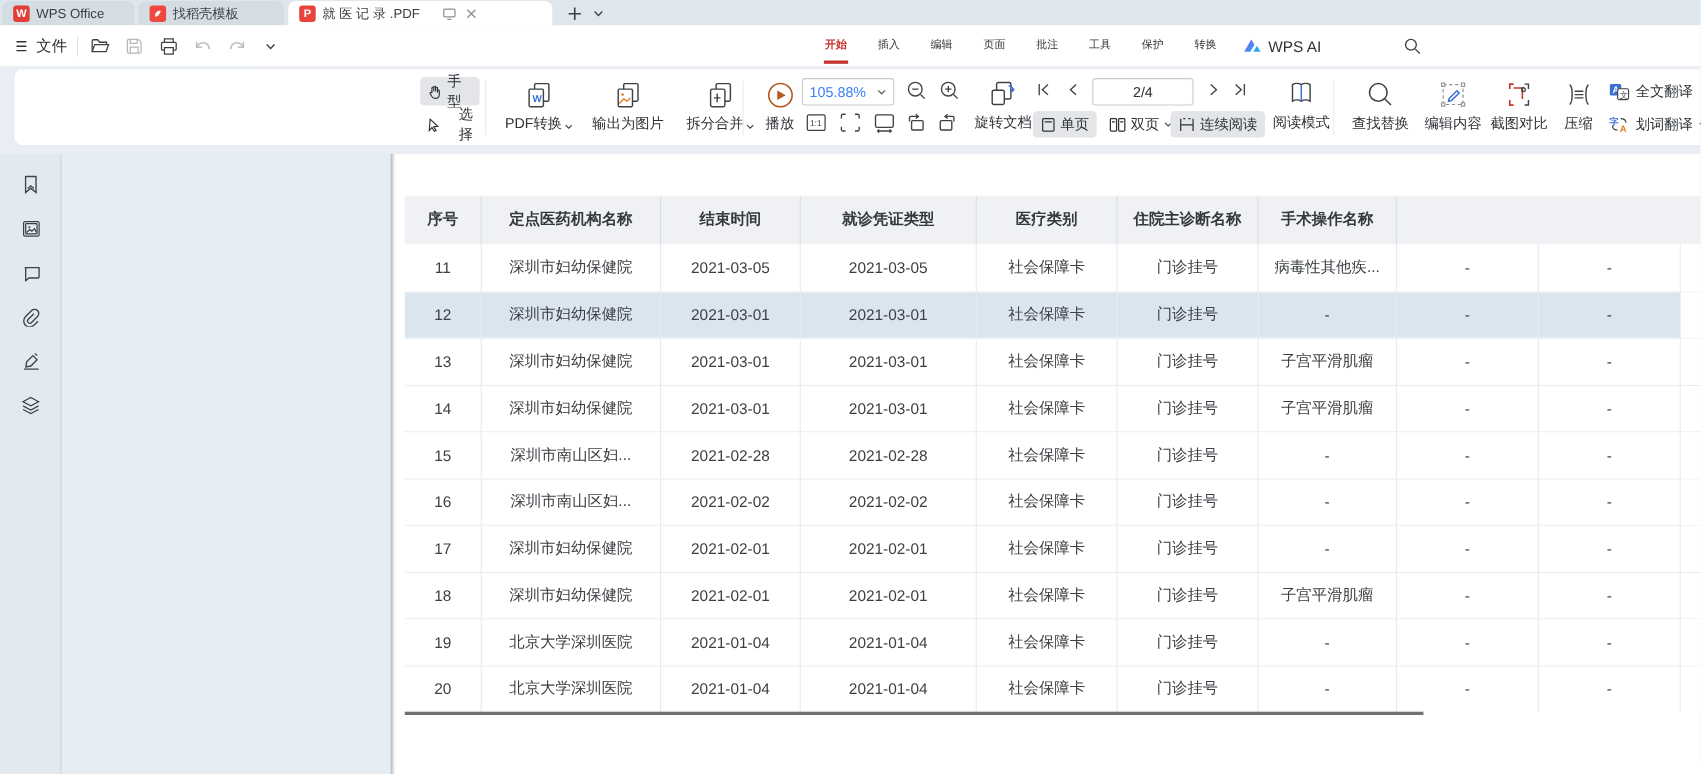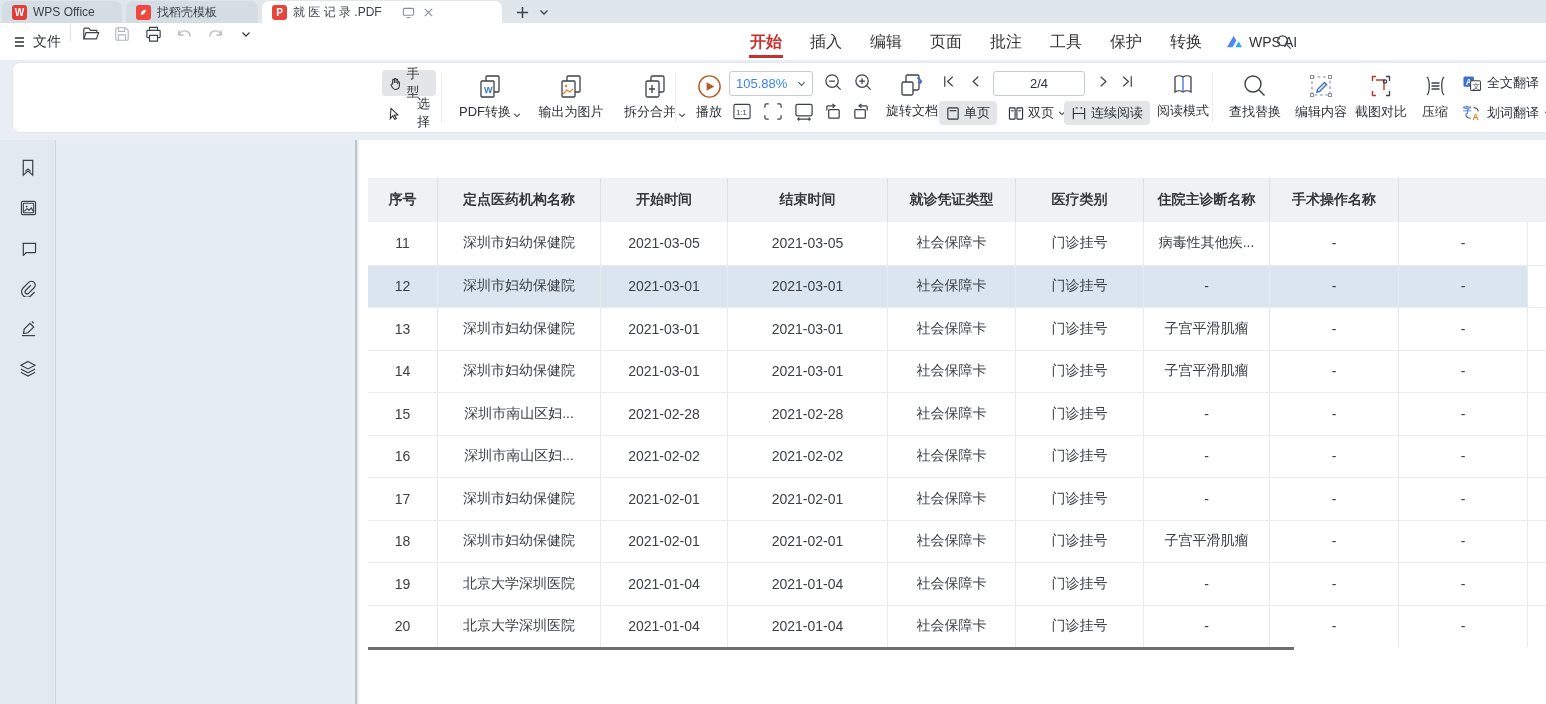--- a/index.html
+++ b/index.html
@@ -12,26 +12,26 @@
          padding:0 10px; font-size:12px; color:#3b3f44; background:#d4dde4; border-radius:7px 7px 0 0; cursor:pointer;}
   .tab.active { background:#ffffff; }
   .tab .tlabel { white-space:pre; }
   .tab-ico { width:15px; height:15px; border-radius:3px; display:flex; align-items:center; justify-content:center;
              font-size:10px; font-weight:bold; color:#fff; flex:0 0 auto;}
   .tab-actions { display:flex; align-items:center; gap:8px; margin-left:14px; }
   .bar-btn { position:absolute; top:2px; width:20px; height:20px; display:flex; align-items:center; justify-content:center; cursor:pointer;}
 
   
   .menubar { position:absolute; left:0; top:23px; width:100%; height:37px; background:#fff; }
-  .mb-left { position:absolute; left:14px; top:0; height:37px; display:flex; gap:9px; }
+  .mb-left { position:absolute; left:14px; top:0; height:37px; display:flex; align-items:center; gap:9px; }
   .mb-file { display:flex; align-items:center; gap:5px; font-size:14px; color:#2d3034; cursor:pointer; }
   .vsep { width:1px; height:18px; background:#e0e3e6; }
   .mb-ic { width:22px; height:22px; display:flex; align-items:center; justify-content:center; cursor:pointer; }
   .menus { position:absolute; left:736px; top:0; height:37px; display:flex; align-items:center; }
-  .menu-item { font-size:16px; color:#333; padding:0 14px; height:37px; line-height:37px; position:relative; cursor:pointer; white-space:nowrap;}
+  .menu-item { font-size:10px; color:#333; padding:0 14px; height:37px; line-height:37px; position:relative; cursor:pointer; white-space:nowrap;}
   .menu-item.active { color:#c5322d; font-weight:bold; }
   .menu-item.active::after { content:""; position:absolute; left:13px; right:13px; bottom:2px; height:3px; background:#c5322d; }
   .wpsai { display:flex; align-items:center; gap:6px; font-size:14px; color:#333; padding:0 10px; cursor:pointer;}
   .mb-search { position:absolute; left:1272px; top:7px; width:24px; height:24px; display:flex; align-items:center; justify-content:center; cursor:pointer;}
 
   
   .ribbon { position:absolute; left:0; top:60px; width:100%; height:92px; background:#e8eef3; }
   .card { position:absolute; left:12px; top:2px; right:0; height:71px; background:#fff;
           border:1px solid #e5e8eb; border-right:none; border-radius:8px 0 0 8px; }
   .card .abs { position:absolute; }
@@ -522,21 +522,20 @@
       </div>
     </div>
 
     <div class="panel"></div>
 
     <div class="page">
       <div class="ptable">
         <div class="thead">
             <div class="th">序号</div>
             <div class="th">定点医药机构名称</div>
-            <div class="th">开始时间</div>
             <div class="th">结束时间</div>
             <div class="th">就诊凭证类型</div>
             <div class="th">医疗类别</div>
             <div class="th">住院主诊断名称</div>
             <div class="th">手术操作名称</div>
             <div class="th"></div>
           </div>
         <div>
             <div class="trow">
               <div class="td">11</div>

